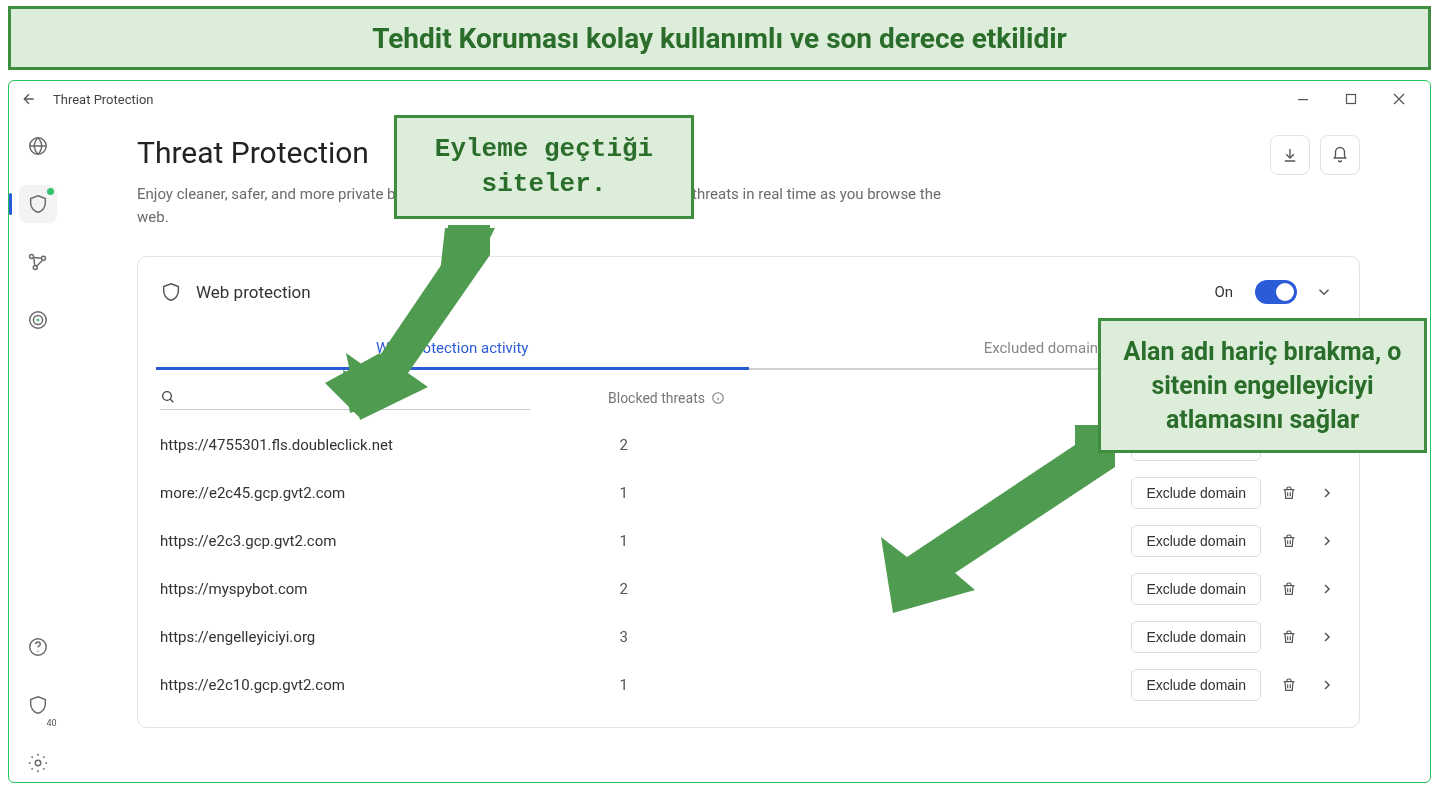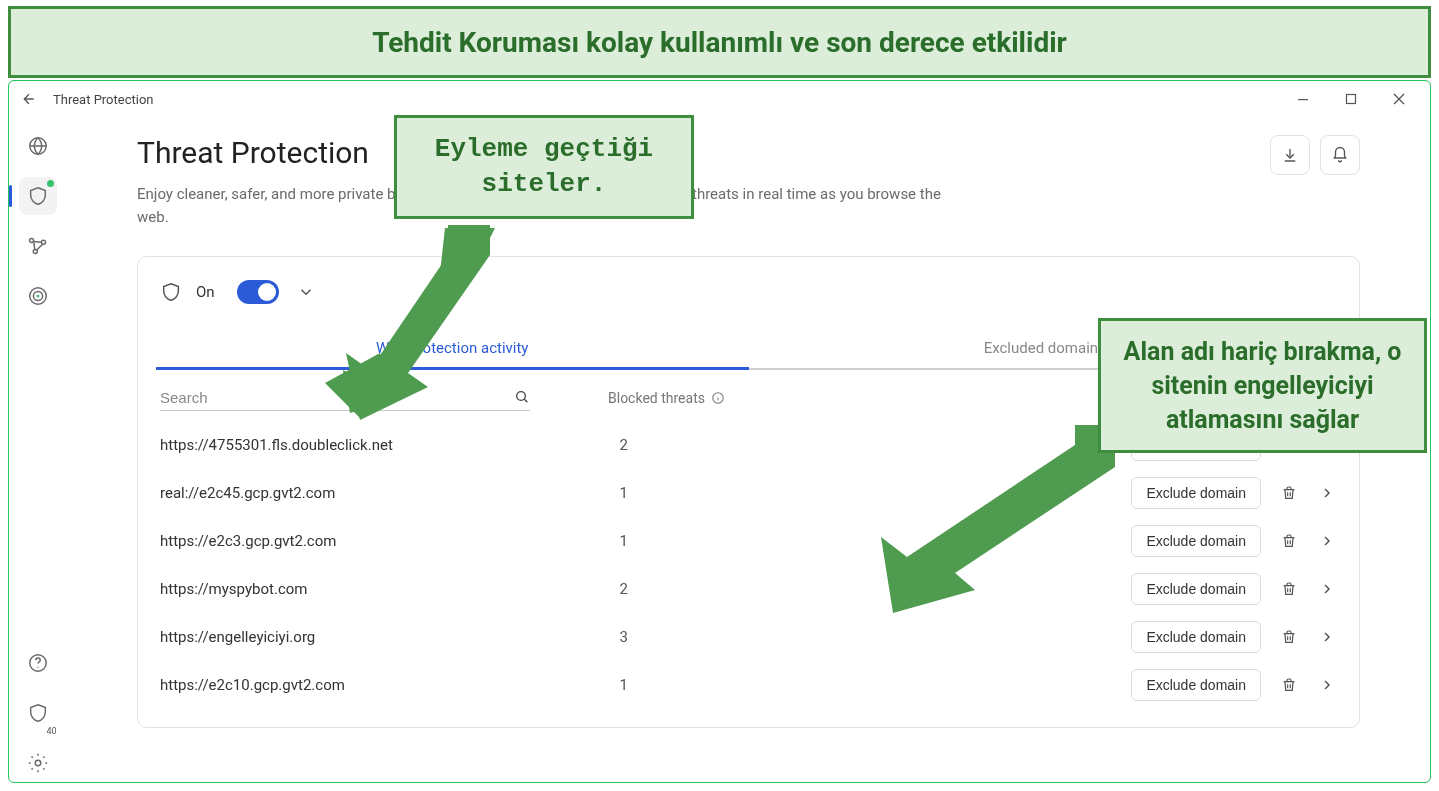--- a/index.html
+++ b/index.html
@@ -11,21 +11,21 @@
       position: relative;
       overflow: hidden;
     }
 
     
     .top-banner {
       position: absolute;
       top: 6px;
       left: 8px;
       right: 8px;
-      height: 72px;
+      height: 64px;
       background: #dcedda;
       border: 3px solid #3f8e3f;
       display: flex;
       align-items: center;
       justify-content: center;
       z-index: 100;
     }
     .top-banner span {
       color: #2b6e2b;
       font-weight: 700;
@@ -81,21 +81,21 @@
       height: calc(100% - 36px);
     }
 
     
     .sidebar {
       width: 58px;
       display: flex;
       flex-direction: column;
       align-items: center;
       padding-top: 10px;
-      gap: 12px;
+      gap: 20px;
       border-right: 1px solid transparent;
       position: relative;
     }
     .sidebar .nav-icon {
       width: 38px; height: 38px;
       display: flex; align-items: center; justify-content: center;
       color: #6a6a6a;
       border-radius: 8px;
       cursor: pointer;
       position: relative;
@@ -488,20 +488,21 @@
       </div>
       <p class="content-desc">Enjoy cleaner, safer, and more private browsing. Threat Protection neutralizes cyber threats in real time as you browse the web.</p>
 
       <div class="card">
         <div class="card-header">
           <span class="shield-ico">
             <svg width="22" height="22" viewBox="0 0 24 24" fill="none" stroke="currentColor" stroke-width="1.6">
                 <path d="M12 3l8 3v5c0 5-3.5 9-8 10-4.5-1-8-5-8-10V6l8-3z"></path>
               </svg>
           </span>
+          <span class="card-title">Web protection</span>
           <div class="toggle-wrap">
             <span class="toggle-label">On</span>
             <div class="toggle"></div>
           </div>
           <span class="expand-chevron">
             <svg width="18" height="18" viewBox="0 0 24 24" fill="none" stroke="currentColor" stroke-width="2">
                 <path d="M6 9l6 6 6-6"></path>
               </svg>
           </span>
         </div>
@@ -510,21 +511,20 @@
           <div class="tab active">
             <span>Web protection activity</span>
           </div>
           <div class="tab">
             <span>Excluded domains</span>
           </div>
         </div>
 
         <div class="list-head">
           <div class="search-wrap">
-            <input type="text" placeholder="Search" style="">
             <span class="search-ico">
               <svg width="16" height="16" viewBox="0 0 24 24" fill="none" stroke="currentColor" stroke-width="2">
                   <circle cx="10.5" cy="10.5" r="6.5"></circle>
                   <path d="M20 20l-4.5-4.5"></path>
                 </svg>
             </span>
           </div>
           <div class="col-blocked" dataique="">
             <span>Blocked threats</span>
             <svg width="14" height="14" viewBox="0 0 24 24" fill="none" stroke="currentColor" stroke-width="1.8">
@@ -556,21 +556,21 @@
                   <path d="M10 11v6M14 11v6"></path>
                 </svg>
               </span>
               <span class="row-ico">
                 <svg width="16" height="16" viewBox="0 0 24 24" fill="none" stroke="currentColor" stroke-width="2.2">
                   <path d="M9 6l6 6-6 6"></path>
                 </svg>
               </span>
             </div>
             <div class="row">
-              <div class="url">real://e2c45.gcp.gvt2.com</div>
+              <div class="url">more://e2c45.gcp.gvt2.com</div>
               <div class="count">1</div>
               <div class="row-spacer"></div>
               <button class="exclude-btn">Exclude domain</button>
               <span class="row-ico">
                 <svg width="16" height="16" viewBox="0 0 24 24" fill="none" stroke="currentColor" stroke-width="1.8">
                   <path d="M4 7h16"></path>
                   <path d="M9 7V5a2 2 0 012-2h2a2 2 0 012 2v2"></path>
                   <path d="M6 7l1 13h10l1-13"></path>
                   <path d="M10 11v6M14 11v6"></path>
                 </svg>

